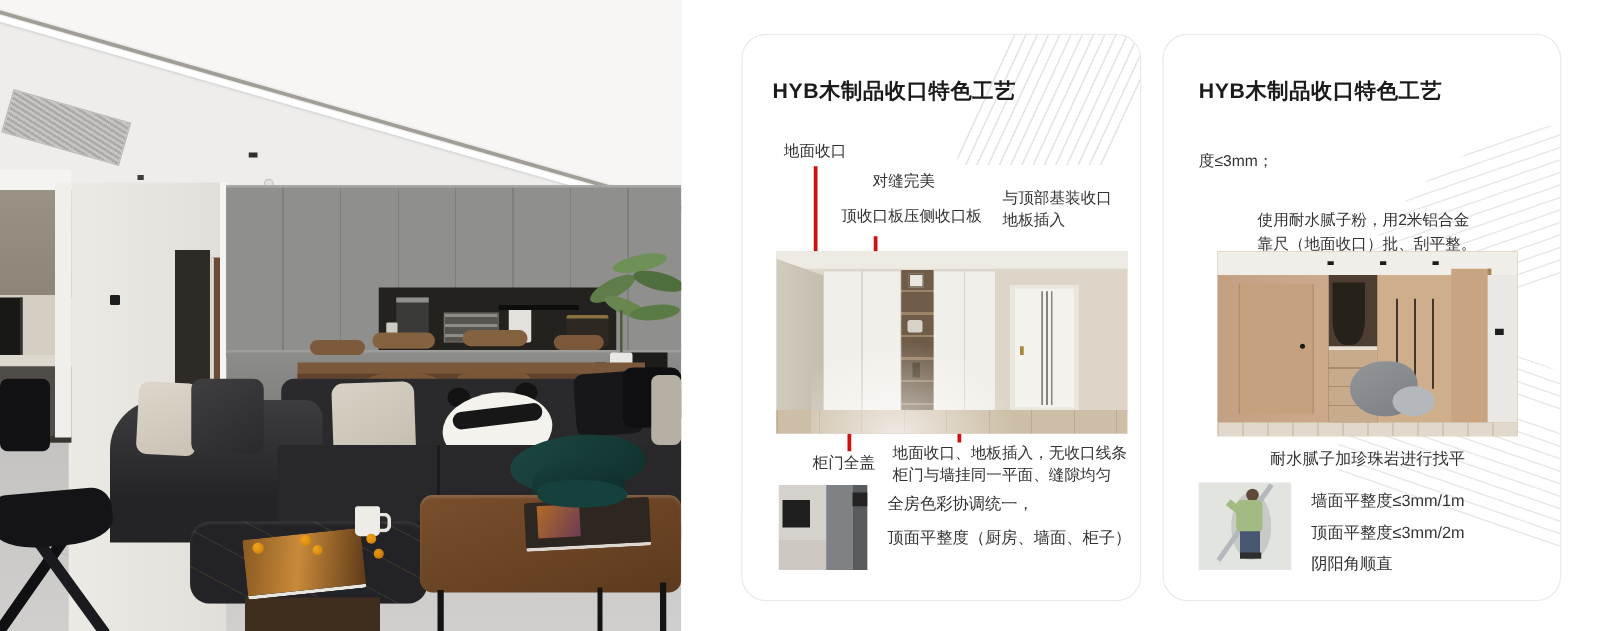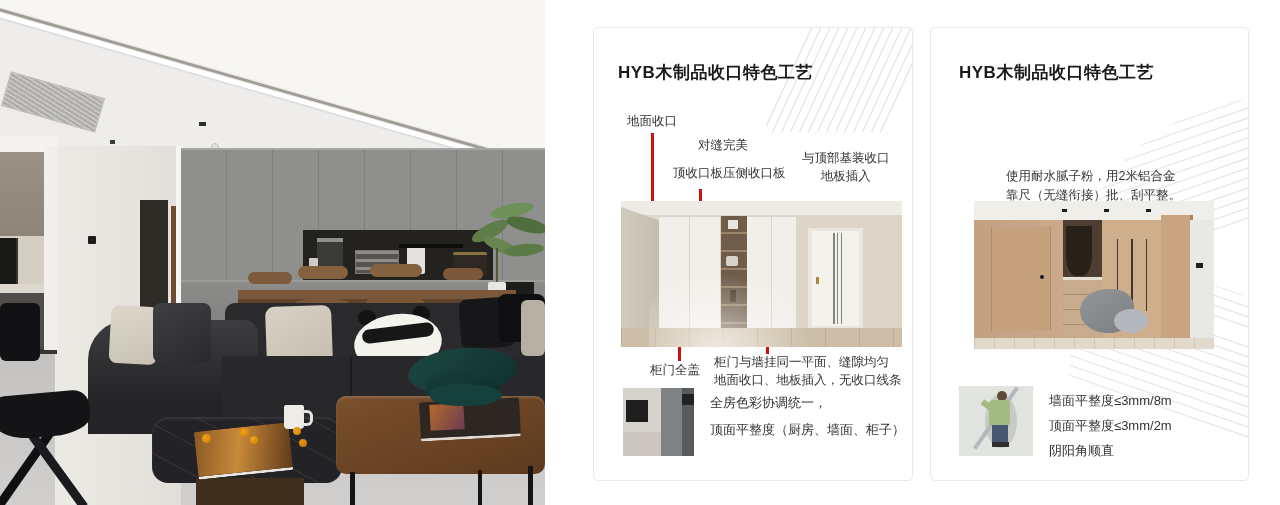--- a/index.html
+++ b/index.html
@@ -3,21 +3,21 @@
 <meta charset="utf-8">
 <style>
   html,body{margin:0;padding:0;background:#ffffff;}
   .stage{position:relative;width:1280px;height:505px;background:#fff;overflow:hidden;
          font-family:"Liberation Sans",sans-serif;-webkit-font-smoothing:antialiased;}
   
   .photo{position:absolute;left:0;top:0;width:545px;height:505px;overflow:hidden;background:#efeeec;}
   .photo div,.photo span{position:absolute;}
   
   .card{position:absolute;top:27px;height:452px;background:#fff;border:1px solid #eaeaea;
-        border-radius:5px;overflow:hidden;}
+        border-radius:20px;overflow:hidden;}
   .card *{position:absolute;}
   .card h2{margin:0;font-size:17px;font-weight:700;color:#1b1b1b;letter-spacing:.5px;white-space:nowrap;}
   .lbl{font-size:12.5px;color:#333;white-space:nowrap;line-height:18px;}
   .note{font-size:12.5px;color:#333;white-space:nowrap;line-height:17.5px;}
   .note span,.para span,.specs span{position:static;display:block;}
   .para{font-size:12.5px;color:#333;white-space:nowrap;line-height:18.5px;}
   .specs{font-size:13px;color:#333;white-space:nowrap;line-height:25px;}
   .caption{font-size:13px;color:#333;text-align:center;}
   .redline{width:3px;background:var(--red,#cd1111);}
   .fig{overflow:hidden;}
@@ -158,21 +158,21 @@
         <line x1="100" y1="120" x2="162" y2="-14"></line>
           <line x1="109" y1="120" x2="171" y2="-14"></line>
       </g>
     </svg>
 
     <h2 style="left:24px;top:33px;">HYB木制品收口特色工艺</h2>
 
     <div class="lbl" style="left:33px;top:84px;">地面收口</div>
     <div class="lbl" style="left:104px;top:108px;">对缝完美</div>
     <div class="lbl" style="left:79px;top:136px;">顶收口板压侧收口板</div>
-    <div class="lbl" style="left:208px;top:121px;text-align:center;">
+    <div class="lbl" style="left:208px;top:121px;">
       <span style="position:static;display:block;">与顶部基装收口</span>
       <span style="position:static;display:block;">地板插入</span>
     </div>
 
     <div class="redline" style="left:57px;top:105px;height:100px;"></div>
     <div class="redline" style="left:105px;top:161px;height:37px;"></div>
     <div class="redline" style="left:84px;top:294px;height:39px;"></div>
     <div class="redline" style="left:172px;top:307px;height:19px;"></div>
 
     <div class="fig" style="left:27px;top:173px;width:281px;height:146px;background:#ded8cb;">
@@ -189,22 +189,22 @@
       <div style="left:187px;top:27px;width:55px;height:101px;background:#e9e6de;"></div>
       <div style="left:191px;top:30px;width:47px;height:95px;background:#f4f2ed;"></div>
       <div style="left:212px;top:32px;width:9px;height:91px;background:repeating-linear-gradient(90deg,#84847f 0 1.5px,transparent 1.5px 3.8px);"></div>
       <div style="left:195px;top:76px;width:3px;height:7px;background:#a98837;"></div>
       <div style="left:0;top:127px;width:281px;height:19px;background:repeating-linear-gradient(90deg,rgba(120,95,60,.20) 0 1px,transparent 1px 34px),#cdbfa7;"></div>
       <div style="left:28px;top:66px;width:170px;height:80px;background:radial-gradient(ellipse at 40% 100%,rgba(255,255,255,.65),rgba(255,255,255,0) 65%);"></div>
     </div>
 
     <div class="lbl" style="left:56px;top:333px;">柜门全盖</div>
     <div class="note" style="left:120px;top:326px;">
+      <span>地面收口、地板插入，无收口线条</span>
       <span>柜门与墙挂同一平面、缝隙均匀</span>
-      <span>地面收口、地板插入，无收口线条</span>
     </div>
 
     <div class="fig" style="left:29px;top:360px;width:71px;height:68px;background:#d5d2cd;">
       <div style="left:3px;top:12px;width:22px;height:22px;background:#1e1e1e;"></div>
       <div style="left:0;top:44px;width:40px;height:24px;background:#ccc8c1;"></div>
       <div style="left:38px;top:0;width:21px;height:68px;background:#7e8285;"></div>
       <div style="left:59px;top:0;width:12px;height:68px;background:#585b5d;"></div>
       <div style="left:59px;top:6px;width:12px;height:11px;background:#232323;"></div>
     </div>
     <div class="note" style="left:116px;top:366px;font-size:13px;">全房色彩协调统一，</div>
@@ -253,24 +253,25 @@
         <line x1="-30" y1="175" x2="230" y2="265"></line>
           <line x1="-30" y1="165" x2="230" y2="255"></line>
         <line x1="-30" y1="155" x2="230" y2="245"></line>
           <line x1="-30" y1="145" x2="230" y2="235"></line>
       </g>
     </svg>
 
     <h2 style="left:28px;top:33px;">HYB木制品收口特色工艺</h2>
 
     <div class="para" style="left:28px;top:92px;">
+      <span>度≤3mm；</span>
     </div>
     <div class="para" style="left:75px;top:139px;">
       <span>使用耐水腻子粉，用2米铝合金</span>
-      <span>靠尺（无缝衔接）批、刮平整。</span>
+      <span>靠尺（地面收口）批、刮平整。</span>
     </div>
 
     <div class="fig" style="left:43px;top:173px;width:240px;height:148px;background:#c9a887;">
       <div style="left:0;top:0;width:240px;height:19px;background:#f0eee8;"></div>
       <div style="left:88px;top:8px;width:5px;height:3px;background:#1c1c1c;"></div>
       <div style="left:130px;top:8px;width:5px;height:3px;background:#1c1c1c;"></div>
       <div style="left:172px;top:8px;width:5px;height:3px;background:#1c1c1c;"></div>
       <div style="left:0;top:19px;width:89px;height:118px;background:linear-gradient(90deg,#c3a081,#cca98a);"></div>
       <div style="left:17px;top:26px;width:58px;height:104px;background:#c6a17e;border-left:1px solid #b08c69;border-right:1px solid #b08c69;"></div>
       <div style="left:66px;top:74px;width:4px;height:4px;background:#1a1a1a;border-radius:50%;"></div>
@@ -281,30 +282,31 @@
       <div style="left:128px;top:19px;width:59px;height:118px;background:#cfae8c;"></div>
       <div style="left:130px;top:38px;width:55px;height:72px;background:repeating-linear-gradient(90deg,transparent 0 13px,#40362b 13px 14.5px);"></div>
       <div style="left:187px;top:14px;width:29px;height:124px;background:#c9a480;border-right:3px solid #a8845f;"></div>
       <div style="left:216px;top:19px;width:24px;height:118px;background:#e9e8e4;"></div>
       <div style="left:222px;top:62px;width:7px;height:5px;background:#1f1f1d;"></div>
       <div style="left:106px;top:88px;width:54px;height:44px;background:linear-gradient(150deg,#939699,#7b7e82);border-radius:50% 40% 45% 50%;"></div>
       <div style="left:140px;top:108px;width:34px;height:24px;background:#b4b7bb;border-radius:50%;"></div>
       <div style="left:0;top:137px;width:240px;height:11px;background:repeating-linear-gradient(90deg,rgba(140,115,80,.18) 0 1px,transparent 1px 20px),#e0d9cc;"></div>
     </div>
 
+    <div class="caption" style="left:43px;top:330px;width:240px;">耐水腻子加珍珠岩进行找平</div>
 
     <div class="fig" style="left:28px;top:358px;width:74px;height:70px;background:#e2e4e0;">
       <div style="left:26px;top:8px;width:32px;height:54px;background:#c8cac6;border-radius:50%;"></div>
       <div style="left:0px;top:30px;width:74px;height:4px;background:#b4b8bc;transform:rotate(-55deg);transform-origin:center;"></div>
       <div style="left:38px;top:5px;width:10px;height:10px;background:#5f4a38;border-radius:50%;"></div>
       <div style="left:30px;top:14px;width:21px;height:26px;background:#a3bb82;border-radius:4px;"></div>
       <div style="left:22px;top:17px;width:14px;height:6px;background:#a3bb82;transform:rotate(38deg);"></div>
       <div style="left:33px;top:39px;width:16px;height:18px;background:#475772;"></div>
       <div style="left:33px;top:56px;width:17px;height:5px;background:#2e2e2e;"></div>
     </div>
 
     <div class="specs" style="left:118px;top:360px;">
-      <span>墙面平整度≤3mm/8m</span>
+      <span>墙面平整度≤3mm/1m</span>
       <span>顶面平整度≤3mm/2m</span>
       <span>阴阳角顺直</span>
     </div>
   </section>
 </div>
 
 </body></html>

